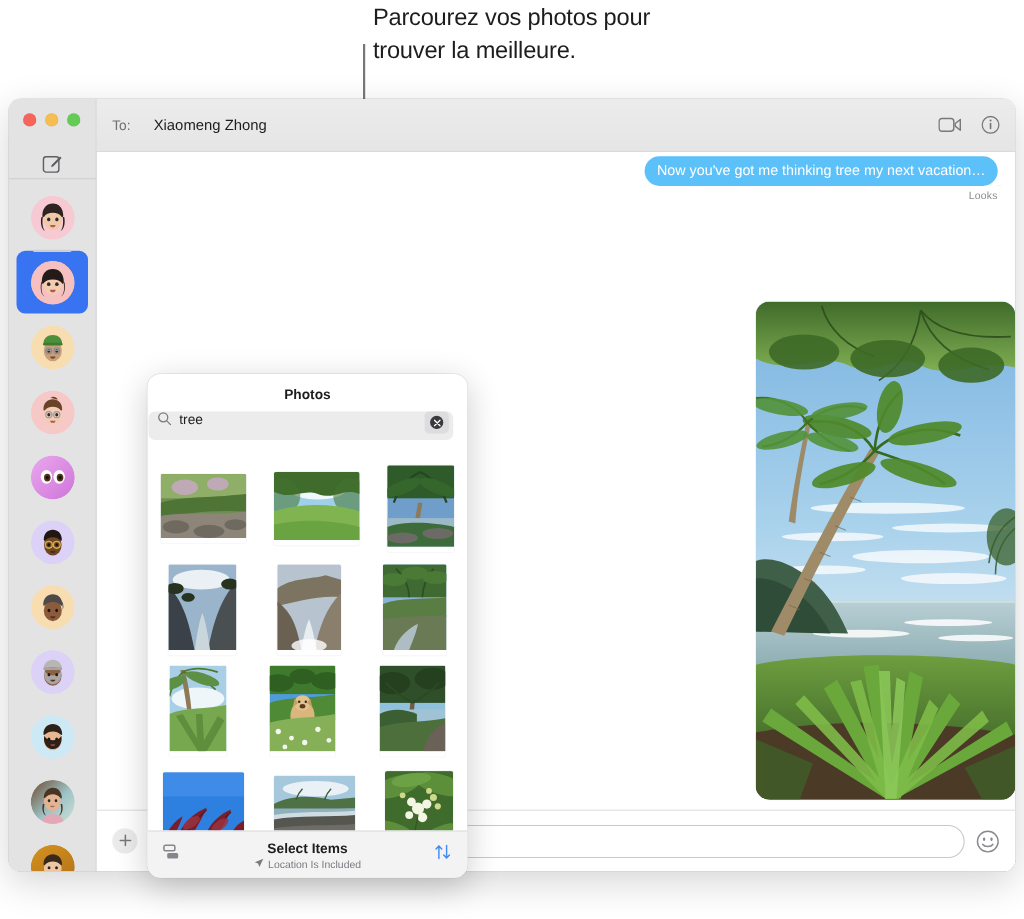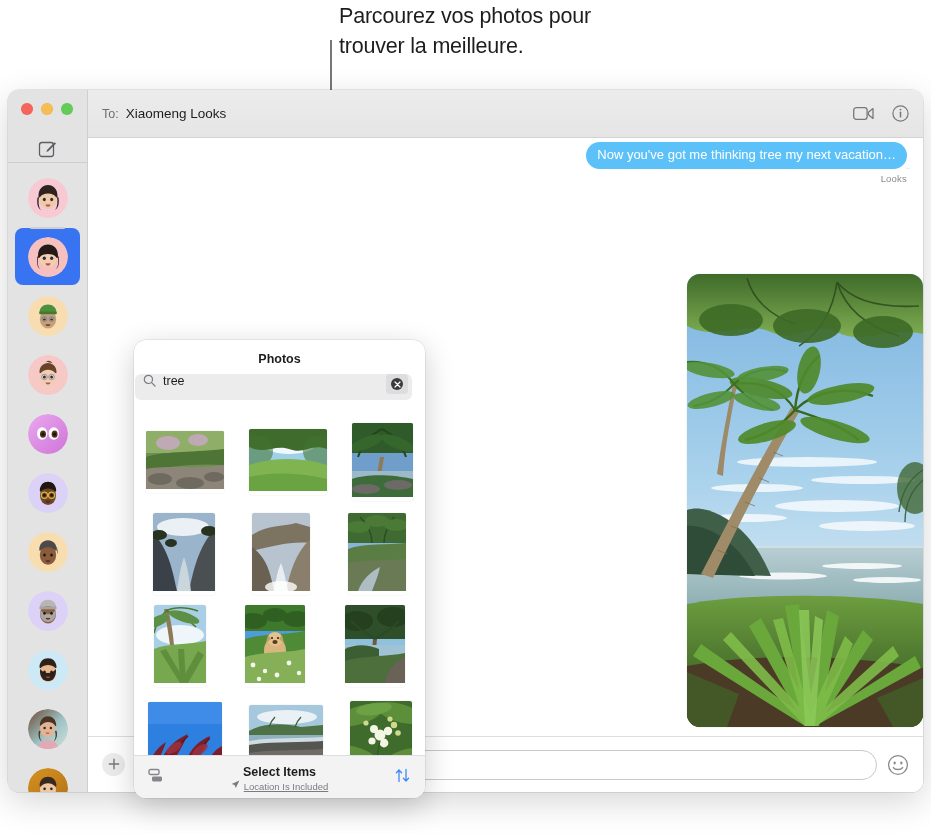--- a/index.html
+++ b/index.html
@@ -141,21 +141,21 @@
     background: linear-gradient(#edecec, #e6e5e6);
     border-bottom: 0.5px solid #d3d2d3;
     display: flex;
     align-items: center;
     padding: 0 14px 0 14px;
     box-sizing: border-box;
   }
   .to-label {
     font-size: 12.5px;
     color: #6e6e73;
-    margin-right: 7px;
+    margin-right: 21px;
   }
   .to-value {
     font-size: 13.5px;
     color: #1d1d1f;
   }
   .titlebar-actions {
     margin-left: auto;
     display: flex;
     align-items: center;
     gap: 18px;
@@ -367,21 +367,20 @@
     line-height: 15px;
   }
   .loc-line {
     font-size: 9.5px;
     color: #7b7a80;
     line-height: 13px;
     display: flex;
     align-items: flex-start;
     justify-content: center;
     gap: 4px;
-    text-decoration: underline;
   }
   .footer-left-icon { color: #86858a; z-index: 2; }
   .footer-right-icon { margin-left: auto; color: #3f8af5; z-index: 2; }
 </style>
 </head>
 <body>
 
 <div id="root">
 
   <div class="callout-text">Parcourez vos photos pour
@@ -570,21 +569,21 @@
             <path d="M17.8 25.4h4.4c0 1-.9 1.6-2.2 1.6s-2.2-.6-2.2-1.6Z" fill="#a85f53"></path>
           </svg>
         </div>
       </div>
     </div>
 
     <div class="main">
 
       <div class="titlebar">
         <span class="to-label">To:</span>
-        <span class="to-value">Xiaomeng Looks</span>
+        <span class="to-value">Xiaomeng Zhong</span>
         <span class="titlebar-actions">
           <span>
             <svg class="tb-icon" width="21" height="15" viewBox="0 0 21 15">
               <rect x="0.7" y="1.7" width="13.4" height="11.6" rx="2.6" fill="none" stroke="currentColor" stroke-width="1.3"></rect>
               <path d="M15.4 6.3 L20 2.6 V12.4 L15.4 8.7 Z" fill="none" stroke="currentColor" stroke-width="1.3" stroke-linejoin="round"></path>
             </svg>
           </span>
           <span>
             <svg class="tb-icon" width="17" height="17" viewBox="0 0 17 17">
               <circle cx="8.5" cy="8.5" r="7.6" fill="none" stroke="currentColor" stroke-width="1.2"></circle>

